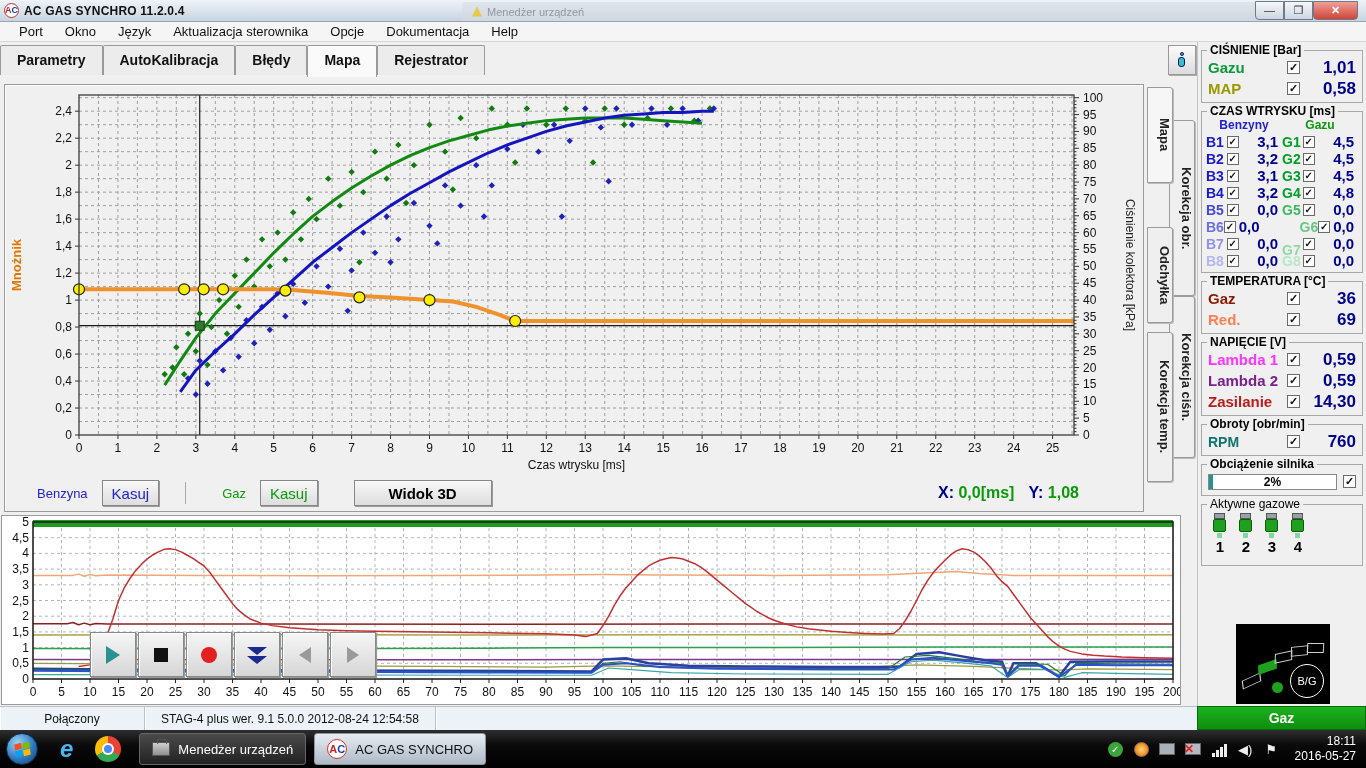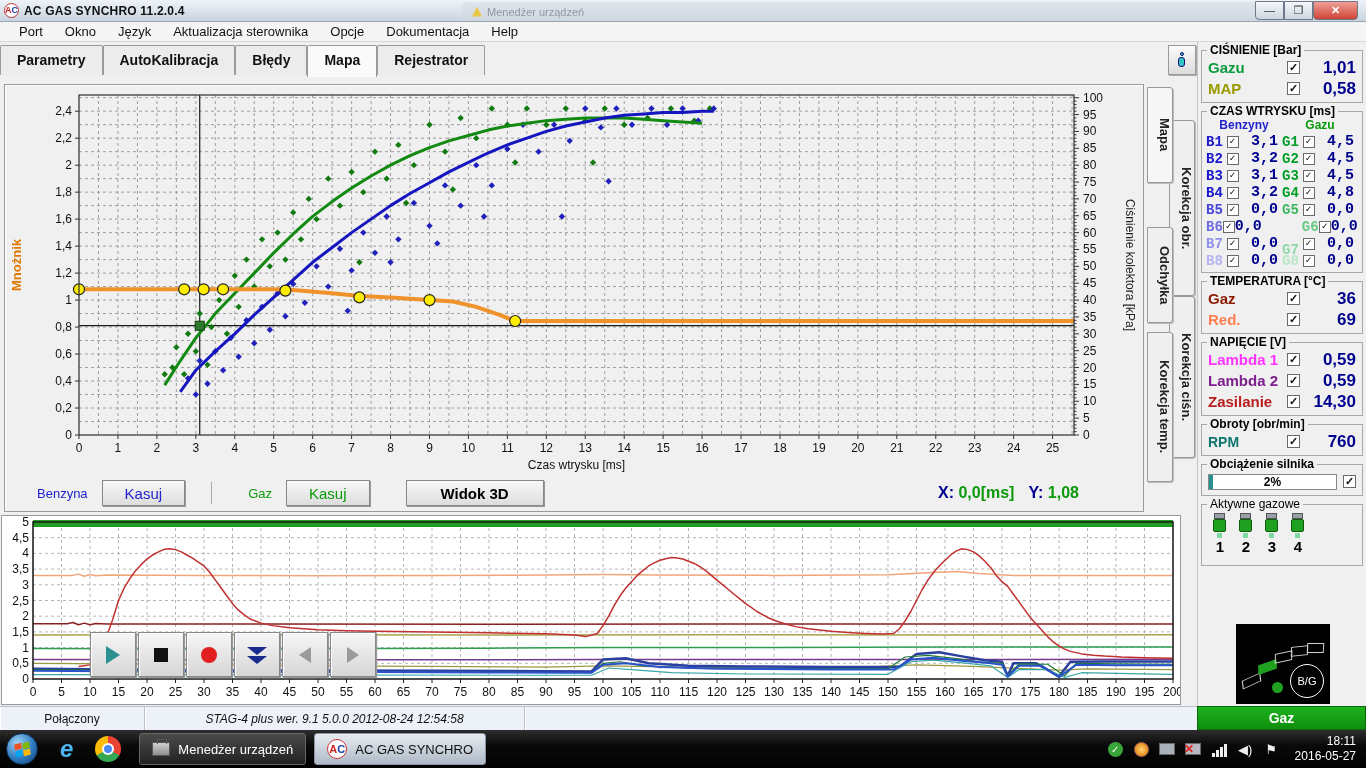--- a/index.html
+++ b/index.html
@@ -39,21 +39,21 @@
   .iguy .b { position:absolute; top:5px; left:1px; width:7px; height:10px; border-radius:3px; background:#35c4c4; border:1px solid #117; }
 
   
   .workarea { position:absolute; left:0; top:76px; width:1197px; height:630px; background:#f0f0f0; }
 
   .map-panel { position:absolute; left:4px; top:8px; width:1140px; height:428px; background:#f0f0f0;
     border:1px solid #9a9a9a; box-shadow:inset 1px 1px 0 #fff; }
   .map-footer { position:absolute; left:16px; bottom:2px; width:100%; height:32px; display:flex; align-items:center; }
   .lbl-benzyna { font-size:13px; color:#2222cc; margin-left:16px; }
   .lbl-gaz { font-size:13px; color:#0a9a0a; margin-left:36px; }
-  .btn { height:26px; padding:0 22px; margin-left:14px; background:linear-gradient(#f8f8f8,#ddd);
+  .btn { height:26px; padding:0 9px; margin-left:14px; background:linear-gradient(#f8f8f8,#ddd);
     border:1px solid #888; box-shadow:1px 1px 0 #999; font-size:15px; }
   .btn.kasuj-b { color:#2222cc; }
   .btn.kasuj-g { color:#0a9a0a; }
   .btn.widok { color:#000; font-weight:bold; margin-left:36px; padding:0 34px; }
   .vdiv { width:1px; height:22px; background:#aaa; margin-left:26px; }
   .xyread { margin-left:auto; margin-right:70px; font-size:16px; font-weight:bold; }
   .xyread .k { color:#00008f; } .xyread .v { color:#0a9a0a; margin-right:10px; }
 
   
   .side-tabs { position:absolute; left:1145px; top:8px; width:52px; height:620px; }
@@ -79,21 +79,21 @@
   .gbox { position:relative; border:1px solid #a8a8a8; margin:8px 3px 0 3px; padding:6px 4px 3px 4px; }
   .gtitle { position:absolute; top:-8px; left:5px; background:#f0f0f0; padding:0 3px; font-size:12px; font-weight:bold; color:#000; white-space:nowrap; }
   .vrow { display:flex; align-items:center; height:21px; padding:0 2px; }
   .vlabel { font-size:15px; font-weight:bold; }
   .cb { width:13px; height:13px; background:#fff; border:1px solid #6a6a6a; margin-left:auto; flex:none;
     font-size:11px; font-weight:bold; line-height:11px; text-align:center; color:#111; }
   .vval { width:56px; text-align:right; font-size:17px; font-weight:bold; color:#00008f; flex:none; }
   .czas-head { display:flex; font-size:12px; font-weight:bold; height:15px; }
   .czas-head .hb { color:#2222cc; width:50%; text-align:center; }
   .czas-head .hg { color:#0a9a0a; width:50%; text-align:center; }
-  .czrow { display:flex; align-items:center; height:17px;font-family:Liberation Mono, monospace; }
+  .czrow { display:flex; align-items:center; height:17px; }
   .czrow .tag { font-size:14px; font-weight:bold; width:23px; }
   .czrow .cb { margin-left:0; width:12px; height:12px; font-size:10px; line-height:10px; }
   .czrow .num { font-size:15px; font-weight:bold; color:#00008f; width:44px; text-align:right; margin-right:4px; }
   .loadbar { flex:1; height:16px; background:#fff; border:1px solid #888; position:relative; margin-right:6px; }
   .loadbar .fill { position:absolute; left:0; top:0; bottom:0; width:4px; background:#2a9090; }
   .loadbar .pct { position:absolute; width:100%; text-align:center; font-size:12px; font-weight:bold; line-height:15px; }
   .injrow { display:flex; gap:10px; padding-left:6px; margin-top:2px; }
   .inj { width:16px; height:25px; position:relative; }
   .inj .cap { position:absolute; top:0; left:2px; width:11px; height:6px; background:#98a0a8; border:1px solid #555; }
   .inj .bd { position:absolute; top:6px; left:1px; width:13px; height:13px; background:#1fa11f; border:1px solid #0c5c0c; border-radius:2px; }
@@ -977,21 +977,21 @@
       <span class="seg" style="left:39px; top:28px; transform:skewX(-14deg) rotate(-12deg);"></span>
       <span class="seg" style="left:55px; top:22px; transform:skewX(-8deg) rotate(-6deg);"></span>
       <span class="seg" style="left:71px; top:19px; transform:skewX(-3deg);"></span>
       <span class="gdot"></span>
       <span class="gcirc">B/G</span>
     </div>
   </div>
 
   <div class="statusbar">
     <div class="scell" style="width:145px;">Połączony</div>
-    <div class="scell" style="width:380px;font-style:italic;">STAG-4 plus   wer. 9.1  5.0.0   2012-08-24 12:54:58</div>
+    <div class="scell" style="width:291px;">STAG-4 plus   wer. 9.1  5.0.0   2012-08-24 12:54:58</div>
     <div class="scell" style="flex:1; border-right:none;"></div>
   </div>
   <div class="gazbox">Gaz</div>
 
   <div class="taskbar">
     <div class="orb">
       <span class="winflag">
         <i style="background:#f25022;"></i>
           <i style="background:#7fba00;"></i>
           <i style="background:#00a4ef;"></i>

